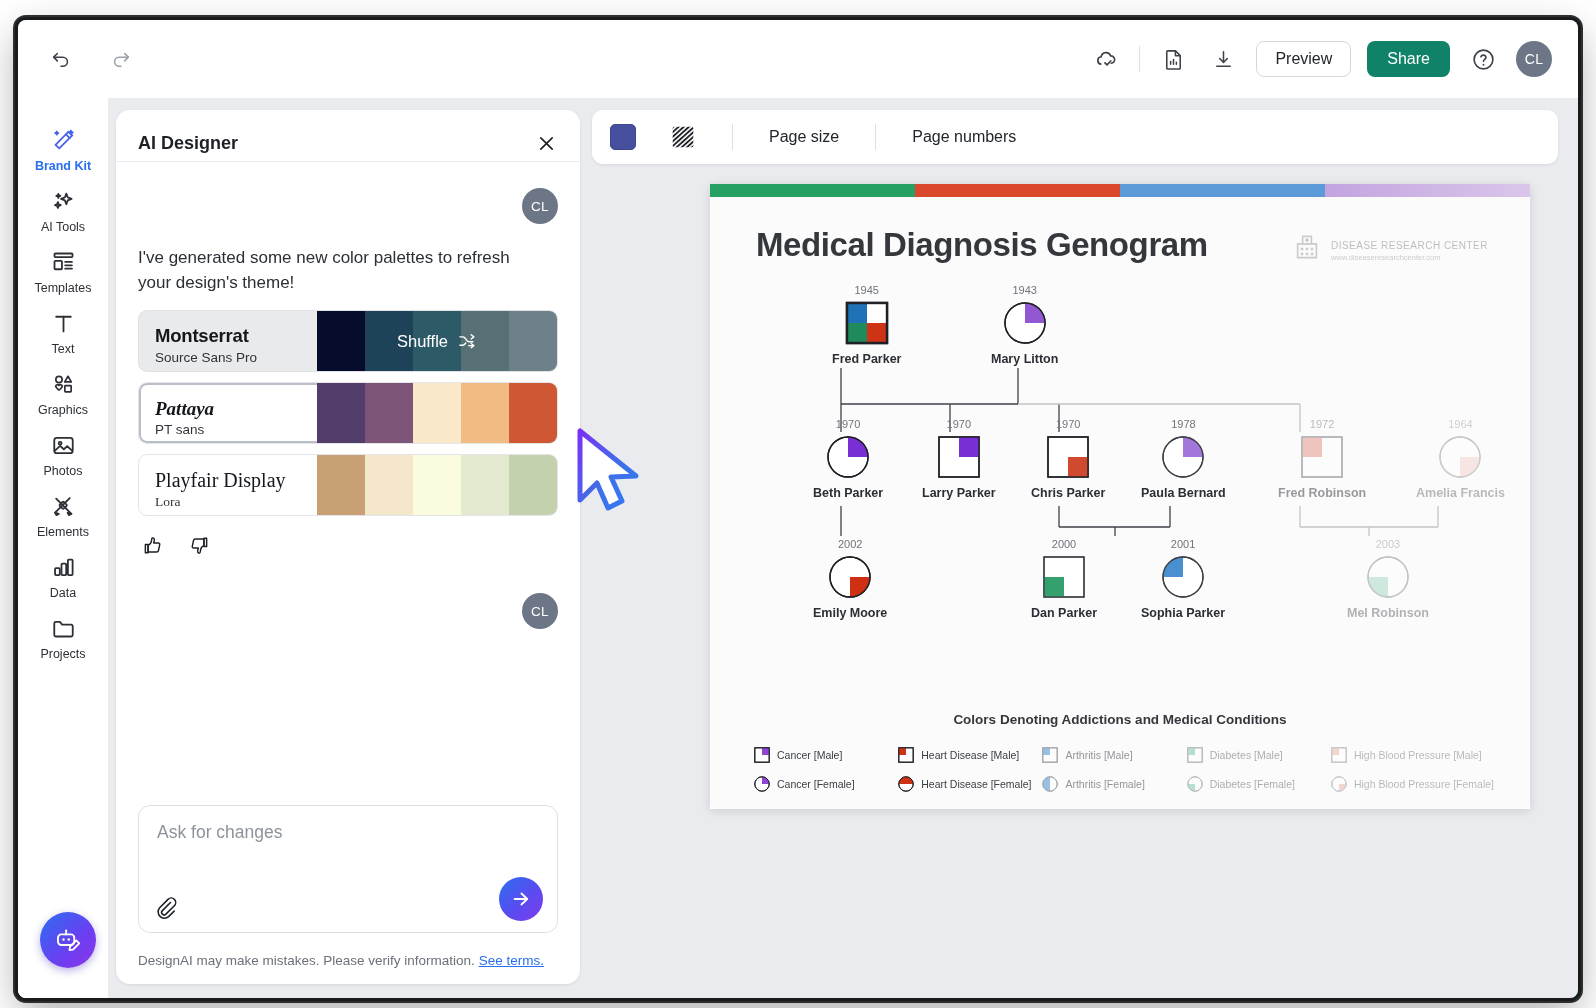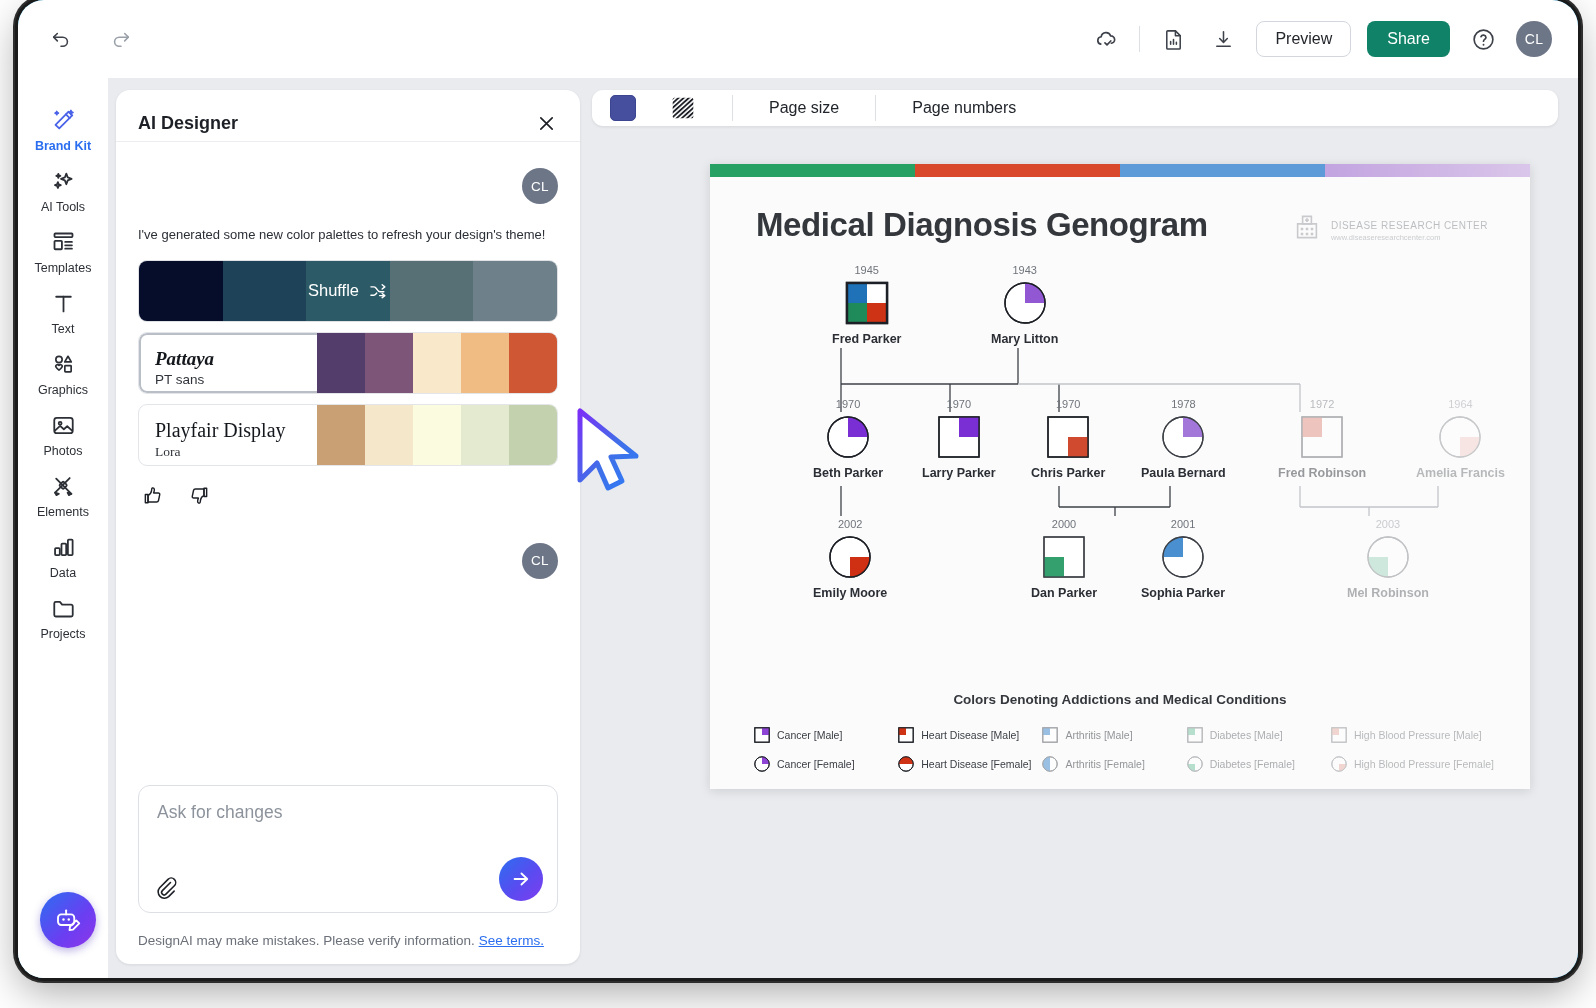--- a/index.html
+++ b/index.html
@@ -11,24 +11,24 @@
   }
   #root {
     position: relative;
     width: 1596px; height: 1008px;
     background: #ffffff;
   }
 
   
   .device-frame {
     position: absolute;
-    left: 18px; top: 0;
+    left: 18px; top: 20px;
     width: 1560px; height: 978px;
     background: #0ea5e9;
-    border-radius: 26px;
+    border-radius: 8px;
     box-shadow:
       0 0 0 3px #1b1b1b,
       0 0 0 5px #2e2e2e,
       0 14px 42px rgba(0,0,0,.34);
     overflow: hidden;
   }
 
   
   .topbar {
     position: absolute; left: 0; top: 0;
@@ -133,21 +133,21 @@
     font-size: 16px; line-height: 1.35; max-width: 320px;
   }
   .bubble-user.wide { max-width: 340px; border-radius: 20px; }
   .avatar-sm {
     width: 36px; height: 36px; border-radius: 50%;
     background: #6d7687; color: #fff; flex: none;
     display: flex; align-items: center; justify-content: center;
     font-size: 13.5px; letter-spacing: .4px; margin-top: 4px;
   }
   .msg-ai {
-    margin-top: 22px; font-size: 13px; line-height: 1.45;
+    margin-top: 22px; font-size: 17px; line-height: 1.45;
     color: #2b2f36; max-width: 408px;
   }
 
   .palette-list { margin-top: 15px; display: flex; flex-direction: column; gap: 10px; }
   .palette-card {
     display: flex; height: 62px;
     border-radius: 9px; overflow: hidden;
     border: 1px solid #e3e5e9; background: #fff;
     position: relative; cursor: pointer;
   }
@@ -200,21 +200,21 @@
   .disclaimer {
     padding: 10px 22px 16px; font-size: 13.5px; color: #6b7079;
   }
   .disclaimer a { color: #2b6ef0; text-decoration: underline; }
 
   
   .canvas-area {
     flex: 1; position: relative; padding: 12px 20px 0 12px;
   }
   .canvas-toolbar {
-    height: 36px; background: #fff; border-radius: 11px;
+    height: 54px; background: #fff; border-radius: 11px;
     display: flex; align-items: center; gap: 16px;
     padding: 0 18px; box-shadow: 0 1px 3px rgba(20,25,40,.09);
   }
   .tb-swatch {
     width: 26px; height: 26px; border-radius: 5px;
     background: #454f9e; border: 1px solid #3c4590; cursor: pointer;
   }
   .tb-hatch { width: 26px; height: 26px; margin-left: 18px; cursor: pointer; }
   .tb-sep { width: 1px; height: 26px; background: #dcdfe3; margin: 0 20px; }
   .tb-text { font-size: 16px; color: #22262c; cursor: pointer; }
@@ -430,20 +430,24 @@
 
           <div class="msg-user-row">
             <div class="avatar-sm">CL</div>
           </div>
 
           <div class="msg-ai">I've generated some new color palettes to refresh your design's theme!</div>
 
           <div class="palette-list">
 
             <div class="palette-card selected">
+              <div class="pal-fonts">
+                <div class="pal-f1 montserrat">Montserrat</div>
+                <div class="pal-f2">Source Sans Pro</div>
+              </div>
               <div class="pal-swatches">
                 <div style="background:#050d2b"></div>
                 <div style="background:#1e4258"></div>
                 <div style="background:#2c5a66"></div>
                 <div style="background:#567076"></div>
                 <div style="background:#6e8089"></div>
                 <div class="shuffle-overlay">
                   <span>Shuffle</span>
                   <svg width="20" height="20" viewBox="0 0 24 24" fill="none" stroke="#ffffff" stroke-width="1.7" stroke-linecap="round" stroke-linejoin="round">
                     <path d="M3.5 7 h3.6 c1.6 0 2.4 1.1 3.4 2.6 c1.1 1.7 2.1 3.3 3.9 3.3 h4.6"></path>

